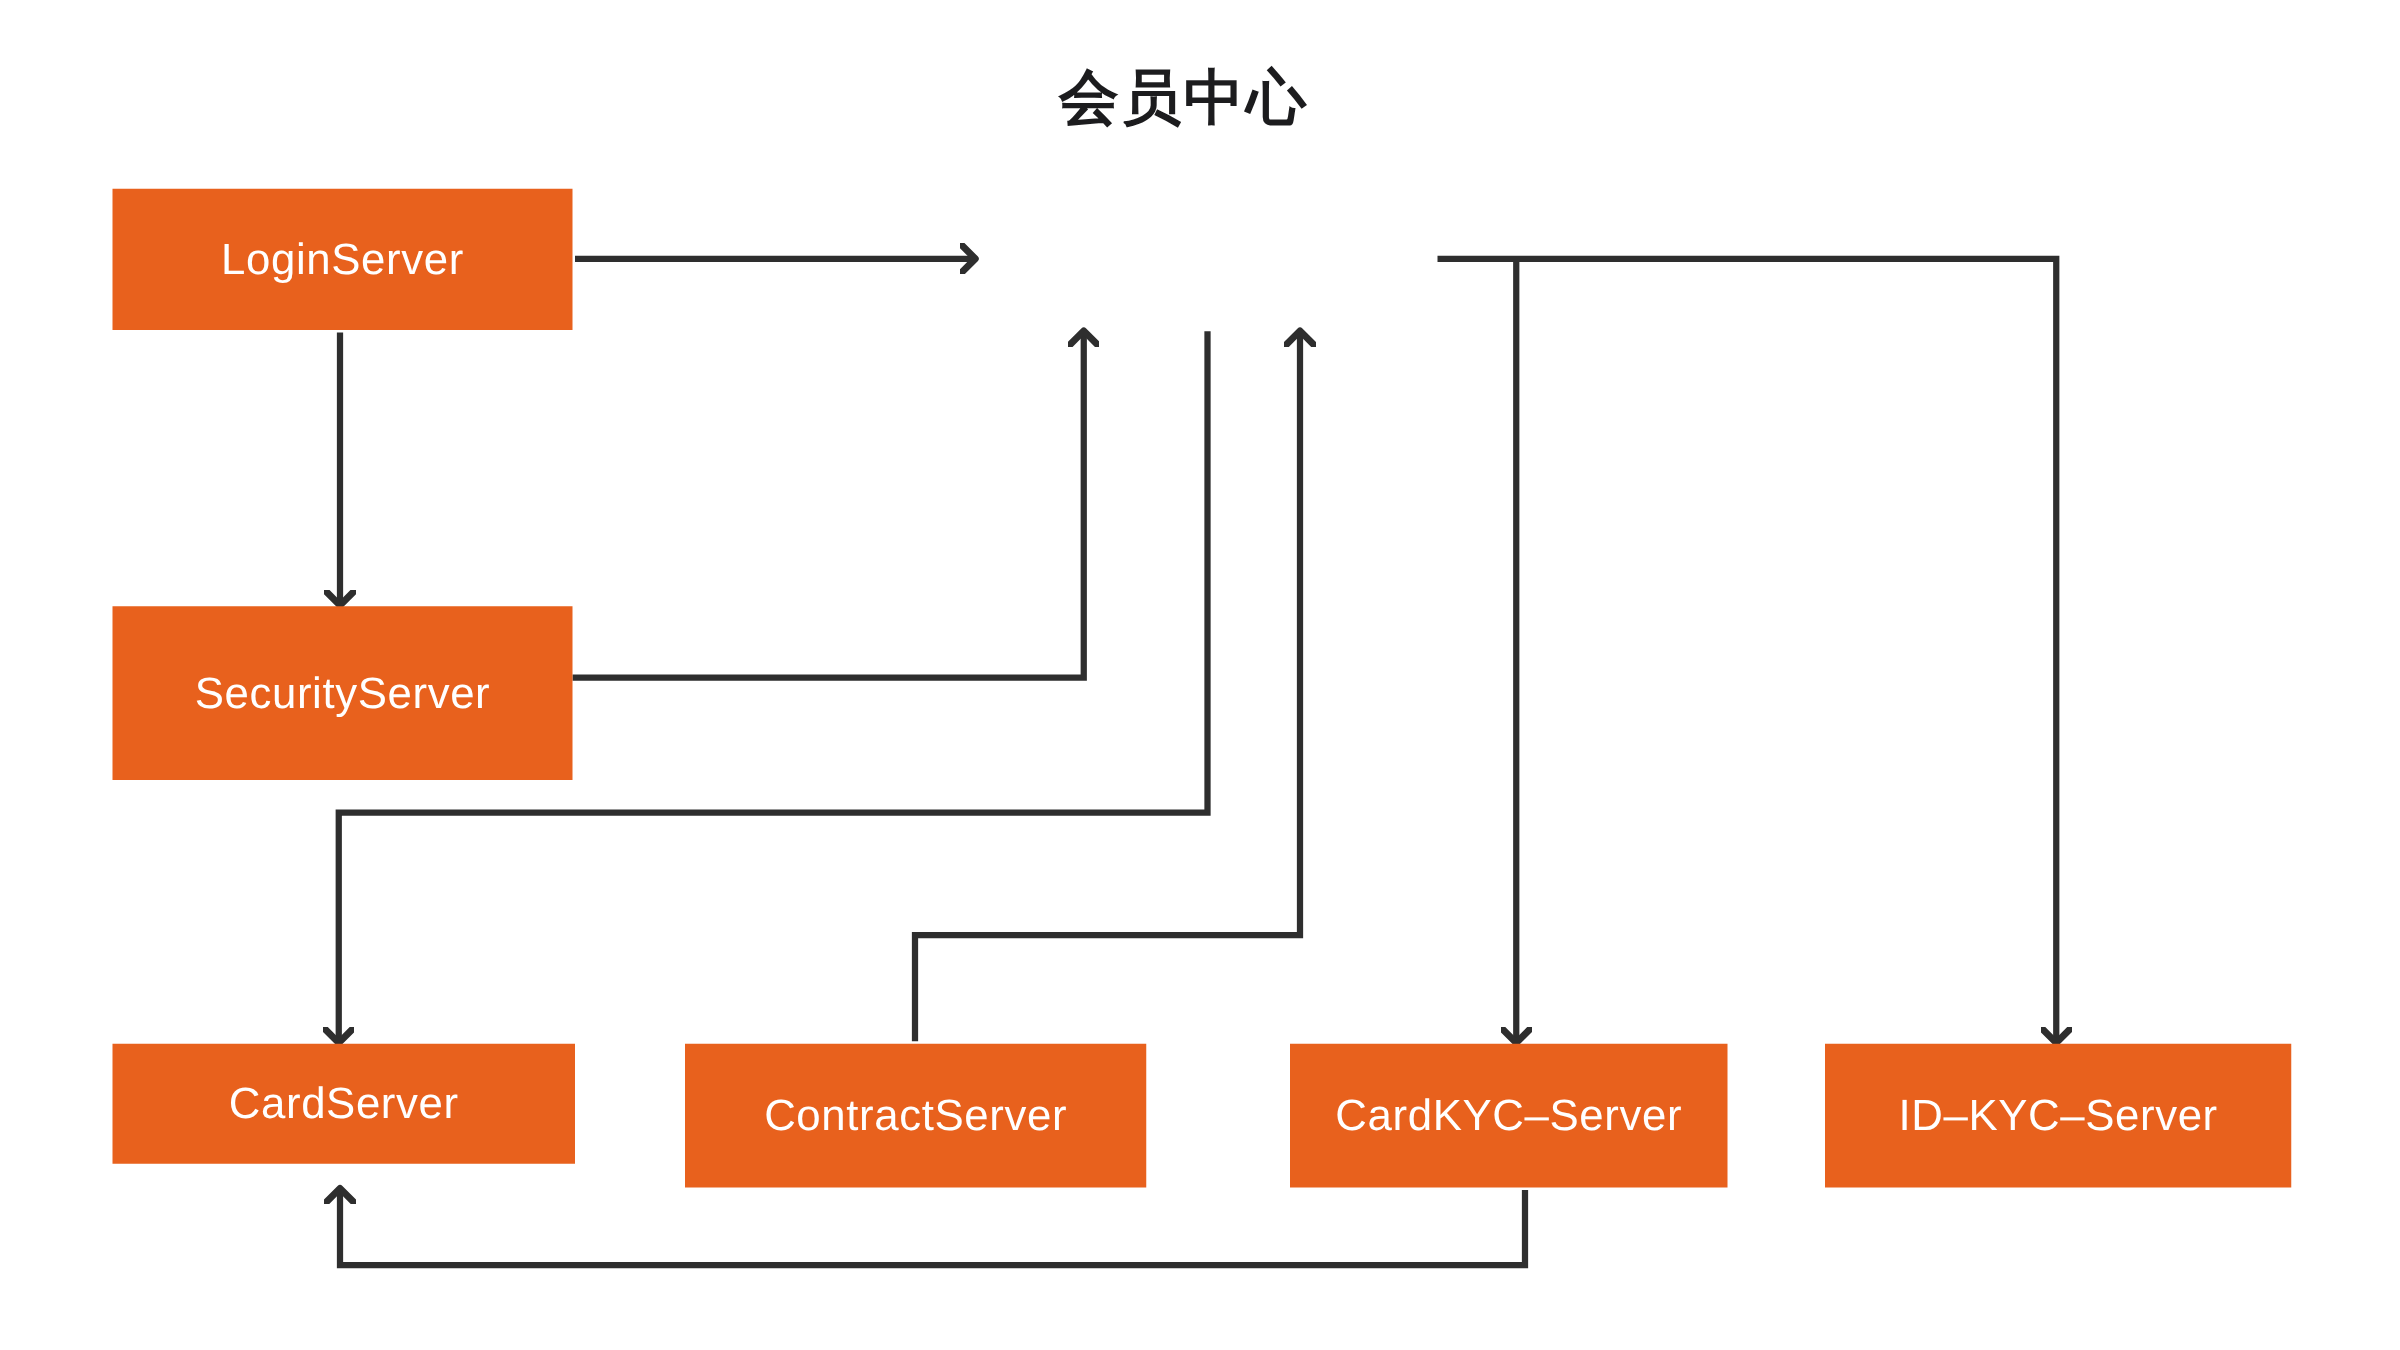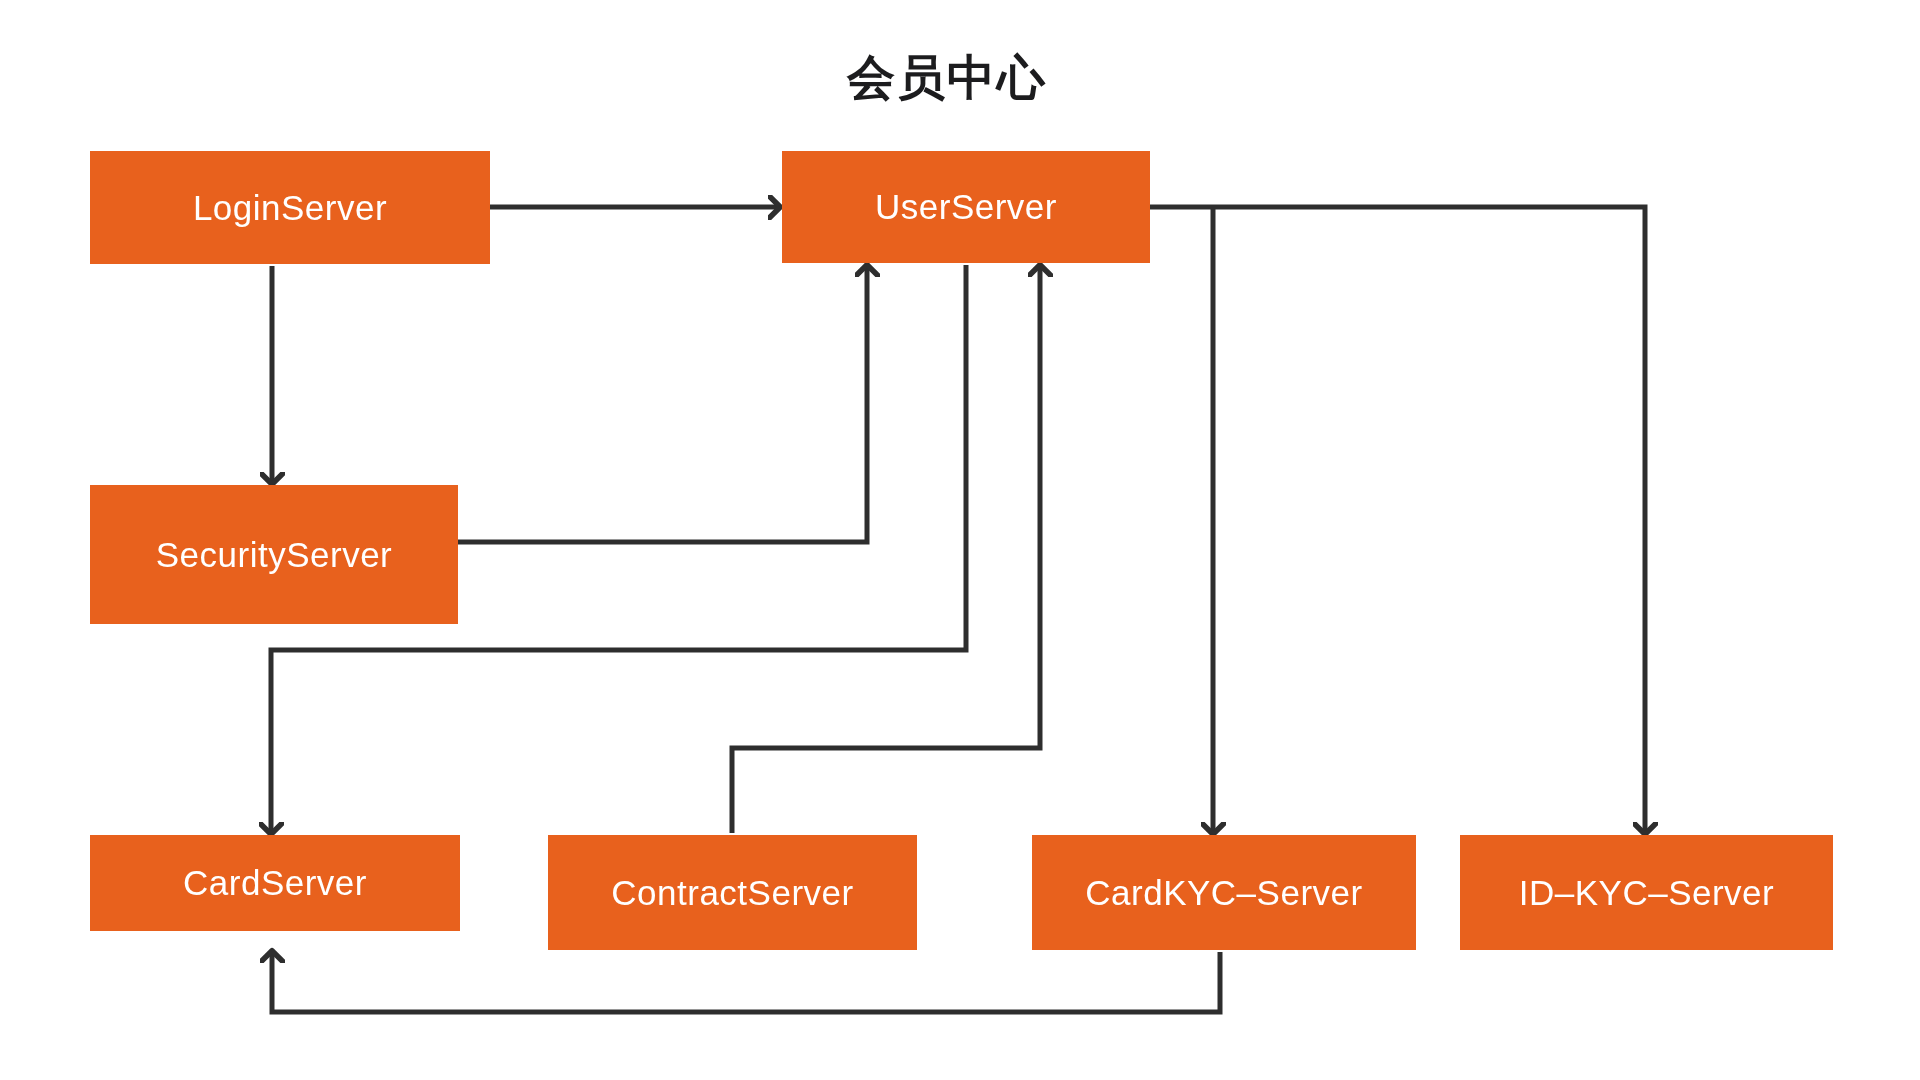--- a/index.html
+++ b/index.html
@@ -47,26 +47,26 @@
     position: absolute;
     background: var(--node-fill, #e8611d);
     color: var(--node-text, #ffffff);
     display: flex;
     align-items: center;
     justify-content: center;
     font-size: 35px;
     letter-spacing: 0.5px;
     white-space: nowrap;
   }
-  .node-login    { left:  90px; top: 151px; width: 400px; height: 113px; text-align: center; }
+  .node-login    { left:  90px; top: 151px; width: 368px; height: 113px; text-align: center; }
   .node-user     { left: 782px; top: 151px; width: 368px; height: 112px; }
   .node-security { left:  90px; top: 485px; width: 368px; height: 139px; }
   .node-card     { left:  90px; top: 835px; width: 370px; height: 96px; }
   .node-contract { left: 548px; top: 835px; width: 369px; height: 115px; }
-  .node-cardkyc  { left: 1032px; top: 835px; width: 384px; height: 115px; }
+  .node-cardkyc  { left: 1032px; top: 835px; width: 350px; height: 115px; }
   .node-idkyc    { left: 1460px; top: 835px; width: 373px; height: 115px; }
 </style>
 </head>
 <body>
 
 <div class="canvas">
 
   <div class="diagram-title">会员中心</div>
 
   <svg class="edges-layer" viewBox="0 0 1920 1080" xmlns="http://www.w3.org/2000/svg" aria-hidden="true">
@@ -82,23 +82,20 @@
     <polyline class="edge" points="966,265 966,650 271,650 271,833" marker-end="url(#arrow)"></polyline>
     <polyline class="edge" points="732,833 732,748 1040,748 1040,266" marker-end="url(#arrow)"></polyline>
     <polyline class="edge" points="1213,207 1213,833" marker-end="url(#arrow)"></polyline>
     <polyline class="edge" points="1150,207 1645,207 1645,833" marker-end="url(#arrow)"></polyline>
     <polyline class="edge" points="1220,952 1220,1012 272,1012 272,952" marker-end="url(#arrow)"></polyline>
   </svg>
 
   <div class="node node-login">
     <span>LoginServer</span>
   </div>
-  <div class="node node-user">
-    <span>UserServer</span>
-  </div>
   <div class="node node-security">
     <span>SecurityServer</span>
   </div>
   <div class="node node-card">
     <span>CardServer</span>
   </div>
   <div class="node node-contract">
     <span>ContractServer</span>
   </div>
   <div class="node node-cardkyc">

